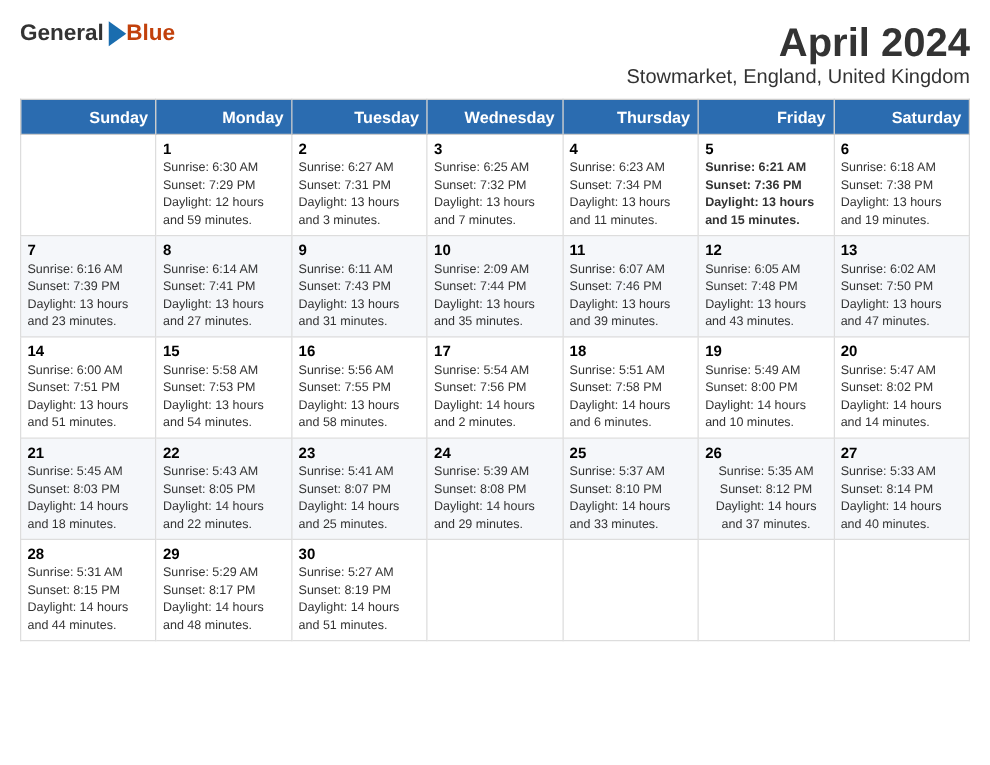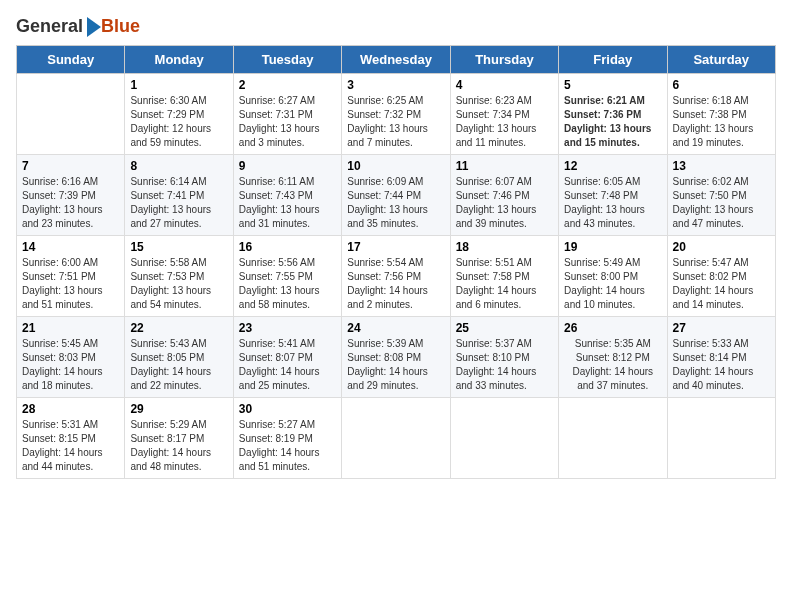--- a/index.html
+++ b/index.html
@@ -56,21 +56,21 @@
       color: #333;
     }
     .calendar {
       width: 100%;
       border-collapse: collapse;
       font-size: 11px;
     }
     .calendar th {
       background-color: #2b6cb0;
       color: #fff;
-      text-align: center;
+      text-align: right;
       padding: 6px 6px;
       font-size: 13px;
       font-weight: bold;
       border: 1px solid #ccc;
     }
     .calendar td {
       border: 1px solid #ddd;
       vertical-align: top;
       padding: 4px 5px;
       width: calc(100% / 7);
@@ -96,20 +96,24 @@
 </head>
 <body>
 
 <div class="header">
   <div class="logo">
     <div class="logo-top">
       <span class="logo-general">General</span>
       <div class="logo-arrow"></div>
     </div>
     <span class="logo-blue">Blue</span>
+  </div>
+  <div class="title-block">
+    <div class="month-title">April 2024</div>
+    <div class="location-title">Stowmarket, England, United Kingdom</div>
   </div>
 </div>
 
 <table class="calendar">
   <thead>
     <tr>
     <th>Sunday</th>
         <th>Monday</th>
         <th>Tuesday</th>
         <th>Wednesday</th>
@@ -181,21 +185,21 @@
         </td>
         <td>
           <div class="day-num">9</div>
           <div class="day-info" style="white-space: pre-line;">Sunrise: 6:11 AM
 Sunset: 7:43 PM
 Daylight: 13 hours
 and 31 minutes.</div>
         </td>
         <td>
           <div class="day-num">10</div>
-          <div class="day-info" style="white-space: pre-line;">Sunrise: 6:09 AM
+          <div class="day-info" style="white-space: pre-line;">Sunrise: 2:09 AM
 Sunset: 7:44 PM
 Daylight: 13 hours
 and 35 minutes.</div>
         </td>
         <td>
           <div class="day-num">11</div>
           <div class="day-info" style="white-space: pre-line;">Sunrise: 6:07 AM
 Sunset: 7:46 PM
 Daylight: 13 hours
 and 39 minutes.</div>

